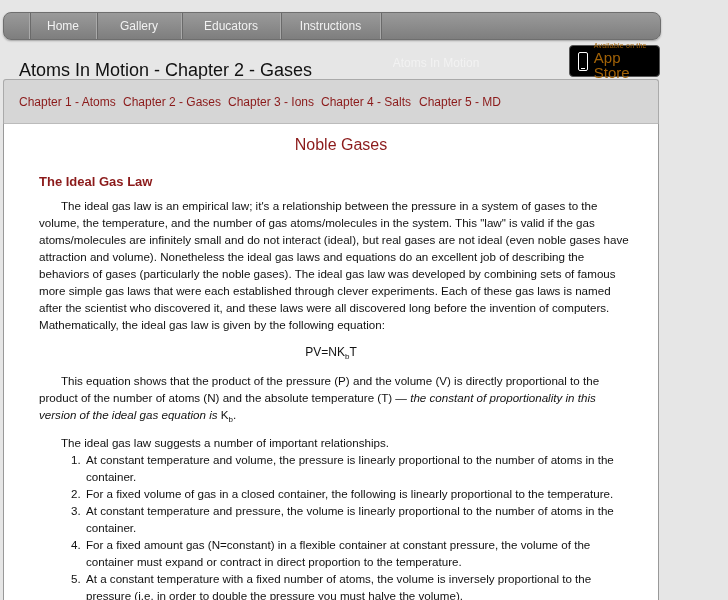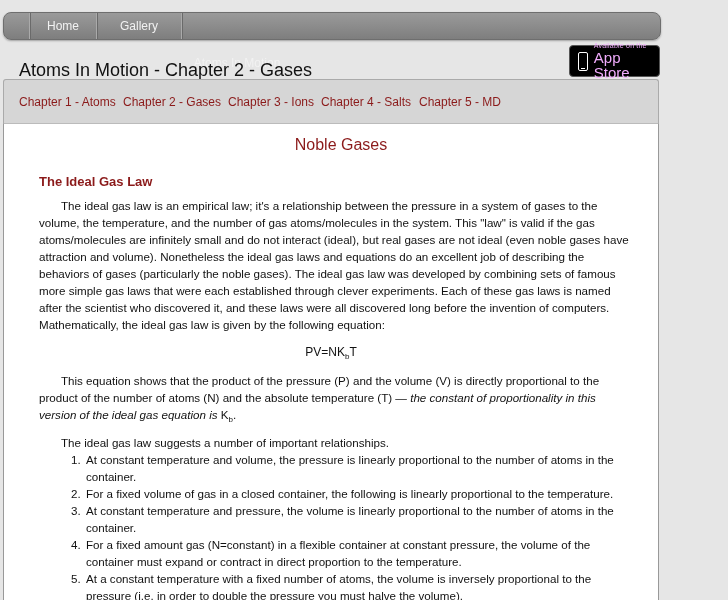--- a/index.html
+++ b/index.html
@@ -23,21 +23,21 @@
     border-right:1px solid #aaa; box-shadow:1px 0 0 #6a6a6a;
     cursor:pointer;
   }
   .nav-item.last { border-right:none; box-shadow:none;margin-top:37px; }
   .page-title {
     position:absolute; left:9px; top:50px; font-size:18px; color:#111; margin:10px; font-weight:normal;
   }
   .appstore {
     position:absolute; left:569px; top:45px; width:89px; height:30px;
     background:#000; border-radius:4px; border:1px solid #555;
-    color:#f0abfc; display:flex; align-items:center;
+    color:#a16207; display:flex; align-items:center;
   }
   .appstore .phone {
     width:8px; height:17px; border:1.5px solid #fff; border-radius:2px; margin-left:8px; margin-right:6px; position:relative;
   }
   .appstore .phone:after{ content:""; position:absolute; left:2px; bottom:1px; width:4px; height:1px; background:#fff; }
   .appstore .txt { display:flex; flex-direction:column; line-height:1; }
   .appstore .small { font-size:7px; letter-spacing:0.2px; }
   .appstore .big { font-size:15px; margin-top:1px; }
   .chapter-bar {
     position:absolute; left:3px; top:79px; width:654px; height:44px;
@@ -58,20 +58,22 @@
   ol { position:absolute; left:35px; top:327px; margin:0; padding-left:45px; width:545px; font-size:11.6px; line-height:17px; }
   ol li { padding-left:2px; }
 </style>
 </head>
 <body>
 
 <div class="navbar">
   <div class="nav-spacer"></div>
   <div class="nav-item" style="width:66px">Home</div>
   <div class="nav-item" style="width:84px">Gallery</div>
+  <div class="nav-item" style="width:98px">Educators</div>
+  <div class="nav-item" style="width:99px">Instructions</div>
   <div class="nav-item last" style="width:110px">Atoms In Motion</div>
 </div>
 
 <h1 class="page-title">Atoms In Motion - Chapter 2 - Gases</h1>
 
 <div class="appstore">
   <div class="phone"></div>
   <div class="txt">
     <span class="small">Available on the</span>
     <span class="big">App Store</span>

